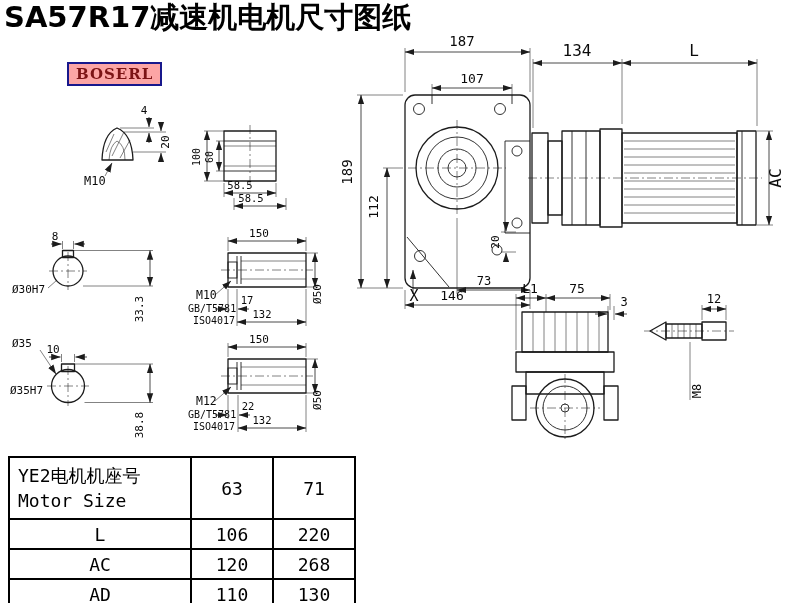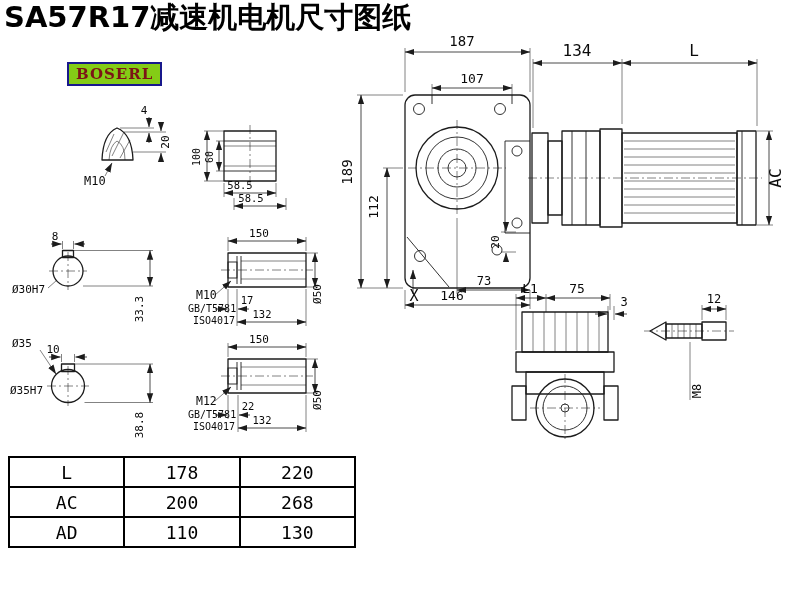--- a/index.html
+++ b/index.html
@@ -2,21 +2,21 @@
 <html><head>
 <meta charset="utf-8">
 <style>
   html,body{margin:0;padding:0}
   body{width:800px;height:603px;position:relative;background:#fff;overflow:hidden;
        font-family:"DejaVu Sans",sans-serif}
   .title{position:absolute;left:4px;top:-2px;font-size:29px;font-weight:700;color:#000;
          white-space:nowrap;font-family:"DejaVu Sans","Liberation Sans",sans-serif}
   .logo{position:absolute;left:67px;top:62px;border:2px solid #18188c;padding:1px 7px;
         font-family:"DejaVu Serif","Liberation Serif",serif;font-weight:700;font-size:15px;
-        letter-spacing:1px;color:#7c1416;background:#84cc16}
+        letter-spacing:1px;color:#7c1416;background:#fca5a5}
   svg.draw{position:absolute;left:0;top:0}
   .o{stroke:#1c1c1c;stroke-width:1.3;fill:none;stroke-linejoin:round}
   .m{stroke:#1c1c1c;stroke-width:0.9;fill:none}
   .t{stroke:#1c1c1c;stroke-width:0.55;fill:none}
   .cl{stroke:#1c1c1c;stroke-width:0.55;fill:none;stroke-dasharray:9 3 2 3}
   .dim{stroke:#1c1c1c;stroke-width:0.8;fill:none}
   text.d{fill:#0a0a0a;font-family:"DejaVu Sans Mono","Liberation Mono",monospace}
   table.dims{position:absolute;left:8px;top:456px;border-collapse:collapse;table-layout:fixed;
              width:348px;font-family:"DejaVu Sans Mono","DejaVu Sans",monospace;color:#000;background:#fff}
   table.dims td{border:2px solid #000;text-align:center;font-size:18px;height:28px;padding:0}
@@ -324,27 +324,35 @@
     <line class="dim" x1="702" y1="309" x2="726" y2="309" marker-start="url(#ar)" marker-end="url(#ar)"></line>
     <text class="d" x="714" y="303" font-size="12" text-anchor="middle">12</text>
     <line class="t" x1="690" y1="342" x2="690" y2="400"></line>
     <text class="d" font-size="12" text-anchor="middle" transform="rotate(-90 701 391)" x="701" y="391">M8</text>
   </g>
 </svg>
 
 <table class="dims">
   <tbody>
     <tr>
+      <td class="hdr">
+        <div>YE2电机机座号</div>
+        <div>Motor Size</div>
+      </td>
+      <td style="width:80px">63</td>
+      <td style="width:80px">71</td>
+    </tr>
+    <tr>
       <td>L</td>
-      <td>178</td>
+      <td>106</td>
       <td>220</td>
     </tr>
     <tr>
       <td>AC</td>
-      <td>200</td>
+      <td>120</td>
       <td>268</td>
     </tr>
     <tr>
       <td>AD</td>
       <td>110</td>
       <td>130</td>
     </tr>
   </tbody>
 </table>
 

